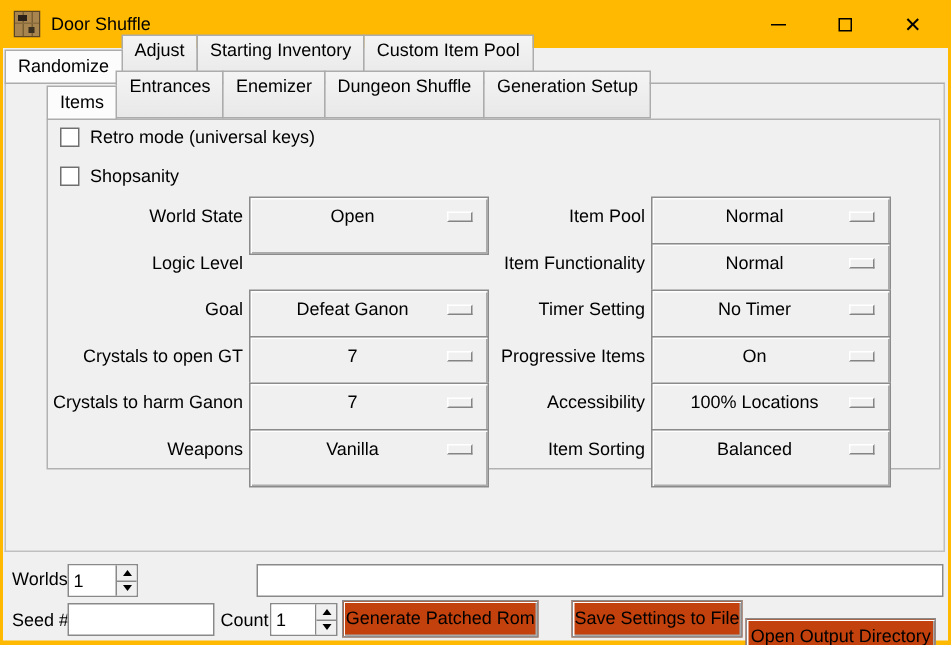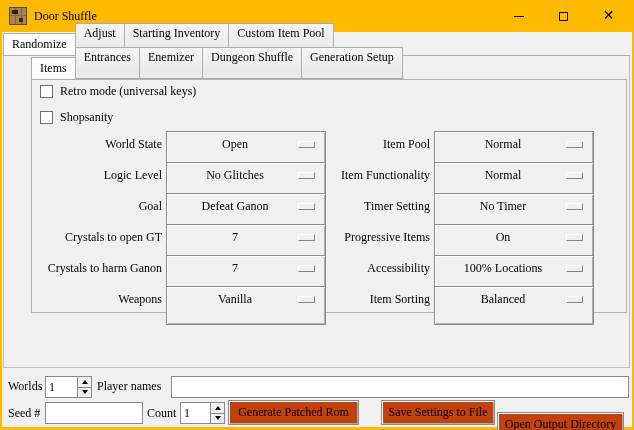--- a/index.html
+++ b/index.html
@@ -1,17 +1,17 @@
 <!DOCTYPE html>
 <html><head>
 <meta charset="utf-8">
 <style>
   html,body{margin:0;padding:0;background:#fff;}
   .window{position:relative;width:634px;height:430px;background:#FFB900;
-          font-family:Liberation Serif, serif;font-size:12px;color:#000;overflow:hidden;}
+          font-family:Liberation Sans, sans-serif;font-size:12px;color:#000;overflow:hidden;}
   .client{position:absolute;left:2px;top:32px;width:630px;height:395px;background:#F0F0F0;}
 
   
   .titlebar{position:absolute;left:0;top:0;width:634px;height:32px;}
   .app-icon{position:absolute;left:9px;top:7px;width:18px;height:18px;}
   .win-title{position:absolute;left:34px;top:0;height:32px;line-height:32px;font-size:12px;}
   .ctl{position:absolute;top:0;width:45px;height:32px;display:flex;align-items:center;justify-content:center;cursor:default;}
   .ctl-min{left:496px;} .ctl-max{left:541px;} .ctl-close{left:586px;font-size:14px;line-height:14px;}
   .ctl-min i{display:block;width:10px;height:1px;background:#000;}
   .ctl-max i{display:block;width:9px;height:9px;border:1px solid #000;box-sizing:border-box;}
@@ -114,24 +114,20 @@
     <div class="cbbox"></div>
     <span>Shopsanity</span>
   </div>
 
   <div class="optlabel l r0">World State</div>
   <div class="optbtn l r0">
     <span class="optval">Open</span>
     <span class="opt-ind"></span>
   </div>
   <div class="optlabel l r1">Logic Level</div>
-  <div class="optbtn l r1">
-    <span class="optval">No Glitches</span>
-    <span class="opt-ind"></span>
-  </div>
   <div class="optlabel l r2">Goal</div>
   <div class="optbtn l r2">
     <span class="optval">Defeat Ganon</span>
     <span class="opt-ind"></span>
   </div>
   <div class="optlabel l r3">Crystals to open GT</div>
   <div class="optbtn l r3">
     <span class="optval">7</span>
     <span class="opt-ind"></span>
   </div>
@@ -182,21 +178,20 @@
     <input class="spin-field" value="1" style="">
     <div class="spin-btns">
       <div class="spin-btn up">
           <i class="tri-up"></i>
         </div>
       <div class="spin-btn down">
           <i class="tri-down"></i>
         </div>
     </div>
   </div>
-  <div class="blabel" style="left:97px;top:375px;">Player names</div>
   <input class="entry" style="left: 171px; top: 376px; width: 458px; height: 22px;" value="">
 
   <div class="blabel" style="left:8px;top:402px;">Seed #</div>
   <input class="entry" style="left: 45px; top: 402px; width: 98px; height: 22px;" value="">
   <div class="blabel" style="left:147px;top:402px;">Count</div>
   <div class="spin" style="left:180px;top:402px;width:45px;height:22px;">
     <input class="spin-field" value="1" style="">
     <div class="spin-btns">
       <div class="spin-btn up">
           <i class="tri-up"></i>

